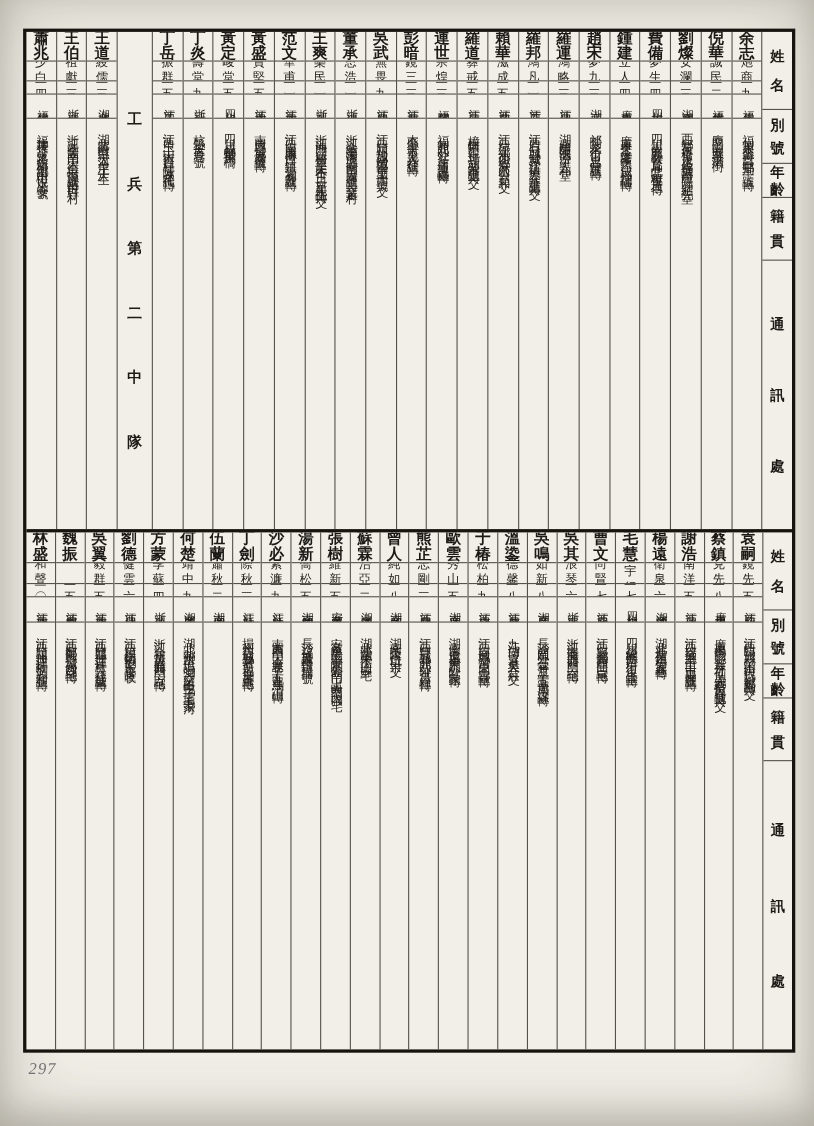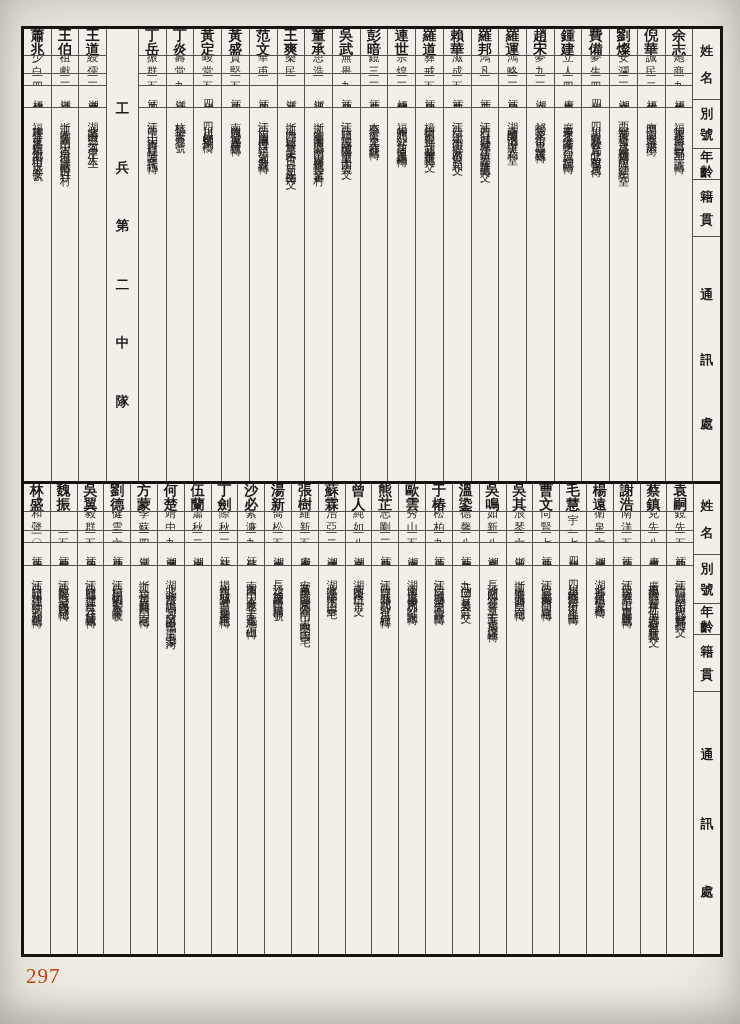--- a/index.html
+++ b/index.html
@@ -62,21 +62,21 @@
   .native-text{
     height:36px;margin:5px auto 0;
     font-size:10.5px;line-height:12.5px;letter-spacing:2px;
   }
   .addr-text{
     height:calc(100% - 10px);margin:5px auto 0;
     font-size:11px;line-height:12.5px;letter-spacing:3.5px;
   }
   .page-number{
     position:absolute;left:26px;top:964px;
-    font-size:21px;color:#c2410c;letter-spacing:1px;
+    font-size:15px;color:#737373;letter-spacing:1px;font-style:italic;
   }
 </style>
 </head>
 <body>
 
 <div class="page">
   <div class="book-table">
     <div class="band band-top" id="band-top">
         <div class="col header-col">
           <div class="cell c-name">

